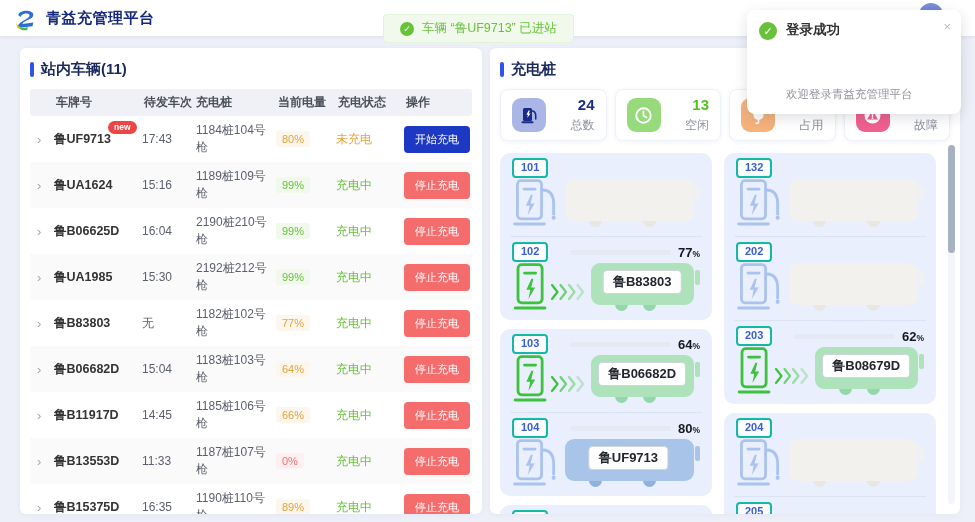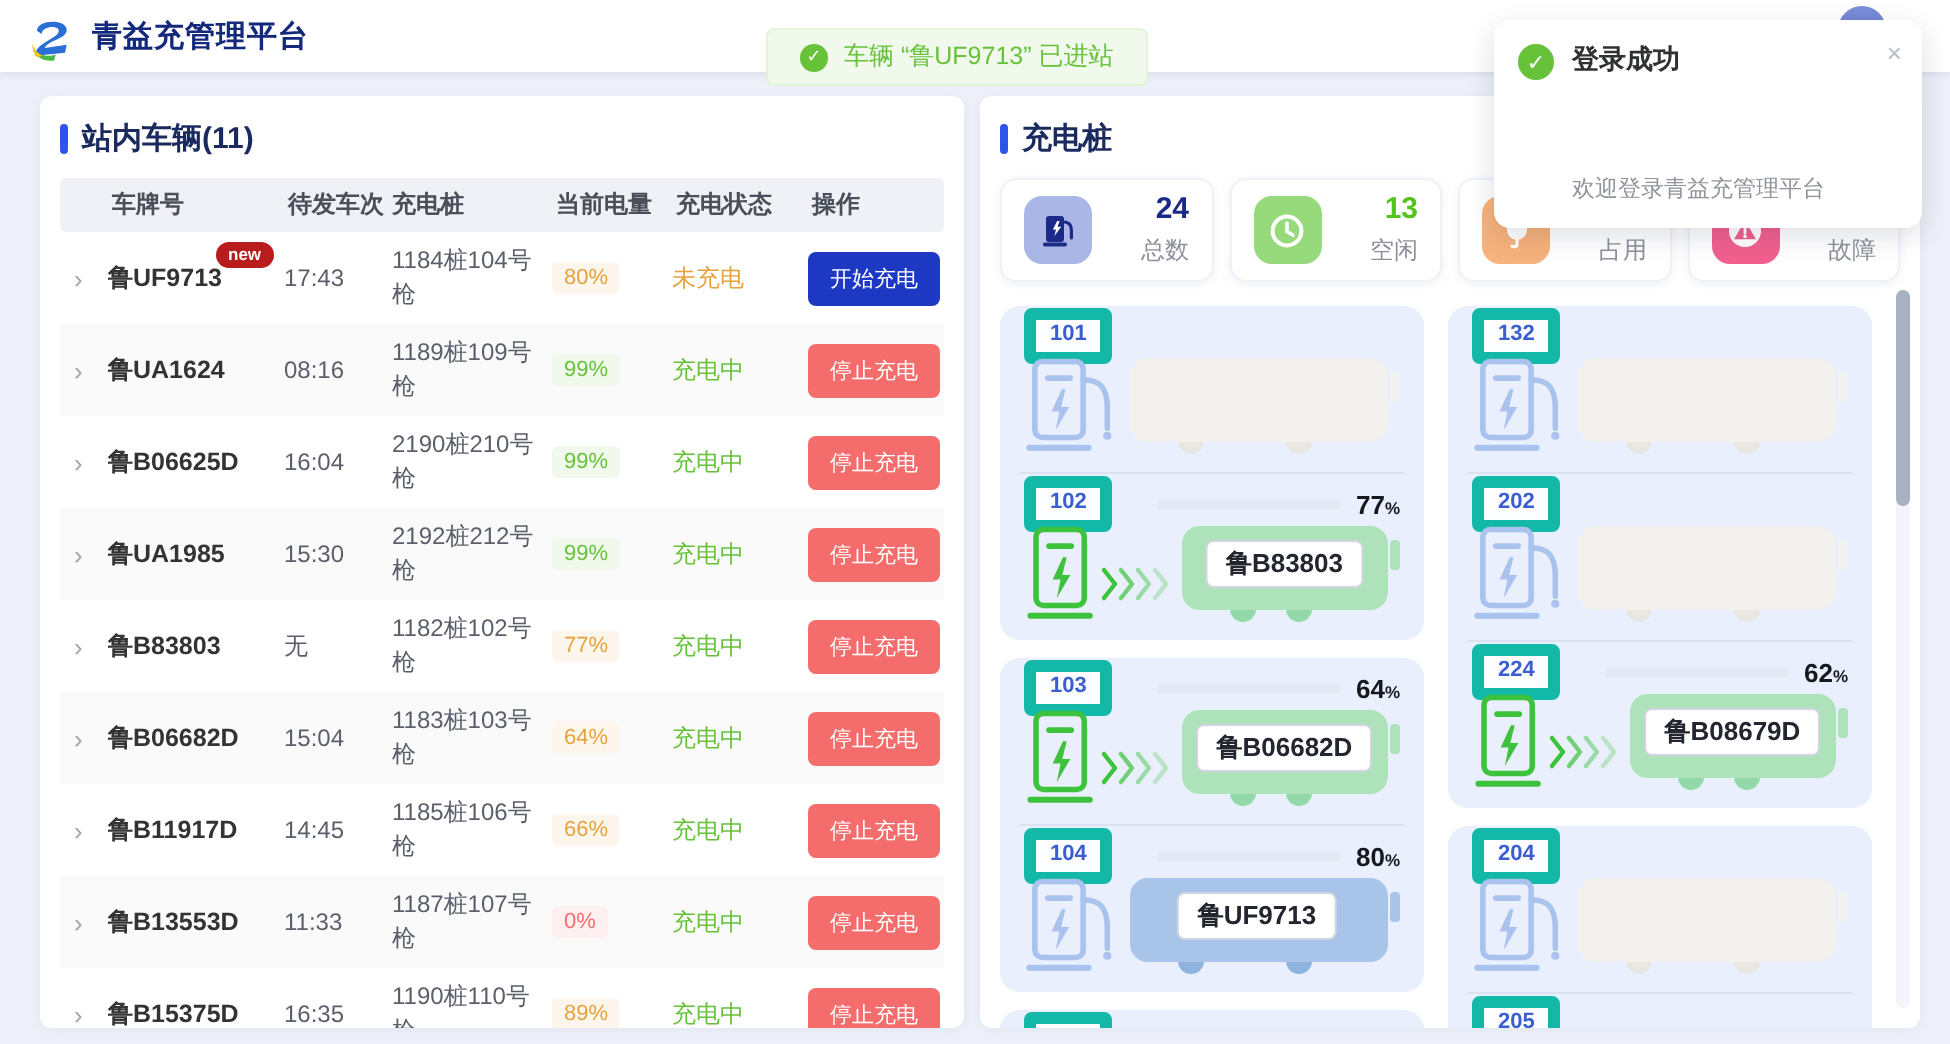--- a/index.html
+++ b/index.html
@@ -46,21 +46,21 @@
   .vt-head, .vt-row { display:grid; grid-template-columns:24px 88px 52px 82px 60px 68px 1fr;
                       align-items:center; }
   .vt-head { margin-top:10px; background:#eff1f6; height:27px; border-radius:3px;
              font-size:12px; font-weight:bold; color:#4a4f5a; }
   .vt-head > div { padding-left:2px; }
   .vt-row { min-height:46px; font-size:12px; }
   .vt-row.alt { background:#fafafa; }
   .c-exp { color:#a0a6b5; font-size:13px; padding-left:7px; cursor:pointer; }
   .c-plate { font-weight:bold; color:#333; font-size:12.5px; }
   .plate-wrap { position:relative; display:inline-block; }
-  .new-badge { position:absolute; top:-10px; left:54px; background:#b91c1c; color:#fff;
+  .new-badge { position:absolute; top:-10px; left:54px; background:#ef4444; color:#fff;
                font-size:8.5px; padding:1px 6px 2px; border-radius:8px; font-weight:bold; }
   .c-time, .c-pile { color:#5a5f6a; }
   .c-pile { line-height:1.4; padding:4px 8px 4px 2px; }
   .badge { display:inline-block; padding:2px 6px; border-radius:3px; font-size:11px; }
   .b-warn   { background:#fdf6ec; color:#e6a23c; }
   .b-good   { background:#f0f9eb; color:#67c23a; }
   .b-danger { background:#fef0f0; color:#f56c6c; }
   .s-charging { color:#67c23a; }
   .s-idle     { color:#e6a23c; }
   .act-btn { border:none; color:#fff; font-size:11px; padding:6px 11px; border-radius:4px;
@@ -79,21 +79,21 @@
   .stat-value { font-size:15px; font-weight:bold; }
   .stat-label { font-size:12px; color:#8c909a; margin-top:3px; }
 
   
   .pile-grid { display:flex; gap:12px; margin-top:12px; padding-right:14px; }
   .pile-col { flex:1; display:flex; flex-direction:column; gap:9px; }
   .pile-card { background:#e9effc; border-radius:10px; padding:0 10px; }
   .pile-row { padding:6px 2px 7px; }
   .pile-row + .pile-row { border-top:1px solid #dbe3f5; }
   .p-top { display:flex; align-items:center; height:18px; }
-  .p-pill { background:#fcfdff; border:6px solid #14b8a6; color:#3a5ed0; font-size:11px;
+  .p-pill { background:#fcfdff; border:2px solid #14b8a6; color:#3a5ed0; font-size:11px;
             font-weight:bold; padding:0 7px 1px; border-radius:4px; line-height:15px; }
   .p-progress { flex:1; display:flex; align-items:center; gap:7px; margin-left:22px; }
   .p-bar { flex:1; height:5px; background:#e4e9f4; border-radius:3px; overflow:hidden; }
   .p-fill { height:100%; background:#fb8b2a; border-radius:3px; }
   .p-pct { font-size:13px; font-weight:bold; color:#15181d; white-space:nowrap; }
   .p-pct i { font-style:normal; font-size:8.5px; }
   .p-body { display:flex; align-items:flex-end; margin-top:2px; height:50px; }
   .p-arrows { display:flex; align-items:center; height:42px; margin:0 1px; }
   .bus { position:relative; flex:1; height:48px; margin-left:5px; margin-bottom:2px; }
   .bus-body { position:absolute; left:0; right:6px; top:0; bottom:6px; border-radius:9px; }
@@ -164,21 +164,21 @@
         <div class="c-plate"><span class="plate-wrap">鲁UF9713<span class="new-badge">new</span></span></div>
         <div class="c-time">17:43</div>
         <div class="c-pile">1184桩104号枪</div>
         <div><span class="badge b-warn">80%</span></div>
         <div class="s-idle">未充电</div>
         <div><button class="act-btn a-start">开始充电</button></div>
       </div>
       <div class="vt-row alt">
         <div class="c-exp">›</div>
         <div class="c-plate"><span class="plate-wrap">鲁UA1624</span></div>
-        <div class="c-time">08:16</div>
+        <div class="c-time">15:16</div>
         <div class="c-pile">1189桩109号枪</div>
         <div><span class="badge b-good">99%</span></div>
         <div class="s-charging">充电中</div>
         <div><button class="act-btn a-stop">停止充电</button></div>
       </div>
       <div class="vt-row">
         <div class="c-exp">›</div>
         <div class="c-plate"><span class="plate-wrap">鲁B06625D</span></div>
         <div class="c-time">16:04</div>
         <div class="c-pile">2190桩210号枪</div>
@@ -458,21 +458,21 @@
      <div class="bus-wheel w1"></div>
      <div class="bus-wheel w2"></div>
      <div class="bus-body"></div>
      <div class="bus-tab"></div>
 
    </div>
             </div>
           </div>
           <div class="pile-row">
             <div class="p-top">
-              <span class="p-pill">224</span>
+              <span class="p-pill">203</span>
               <span class="p-progress">
            <span class="p-bar"><span class="p-fill" style="width:62%"></span></span>
            <span class="p-pct">62<i>%</i></span>
          </span>
             </div>
             <div class="p-body">
               <svg width="38" height="52" viewBox="0 0 38 56">
     <rect x="5" y="4" width="26" height="41" rx="4" stroke="#3cc23c" stroke-width="3" fill="none"></rect>
     <line x1="12" y1="13" x2="24" y2="13" stroke="#3cc23c" stroke-width="3" stroke-linecap="round"></line>
     <path d="M19.5 19 L14 31 H18.2 L16.2 41 L23.5 28.5 H19.2 L21.5 19 Z" fill="#3cc23c"></path>

